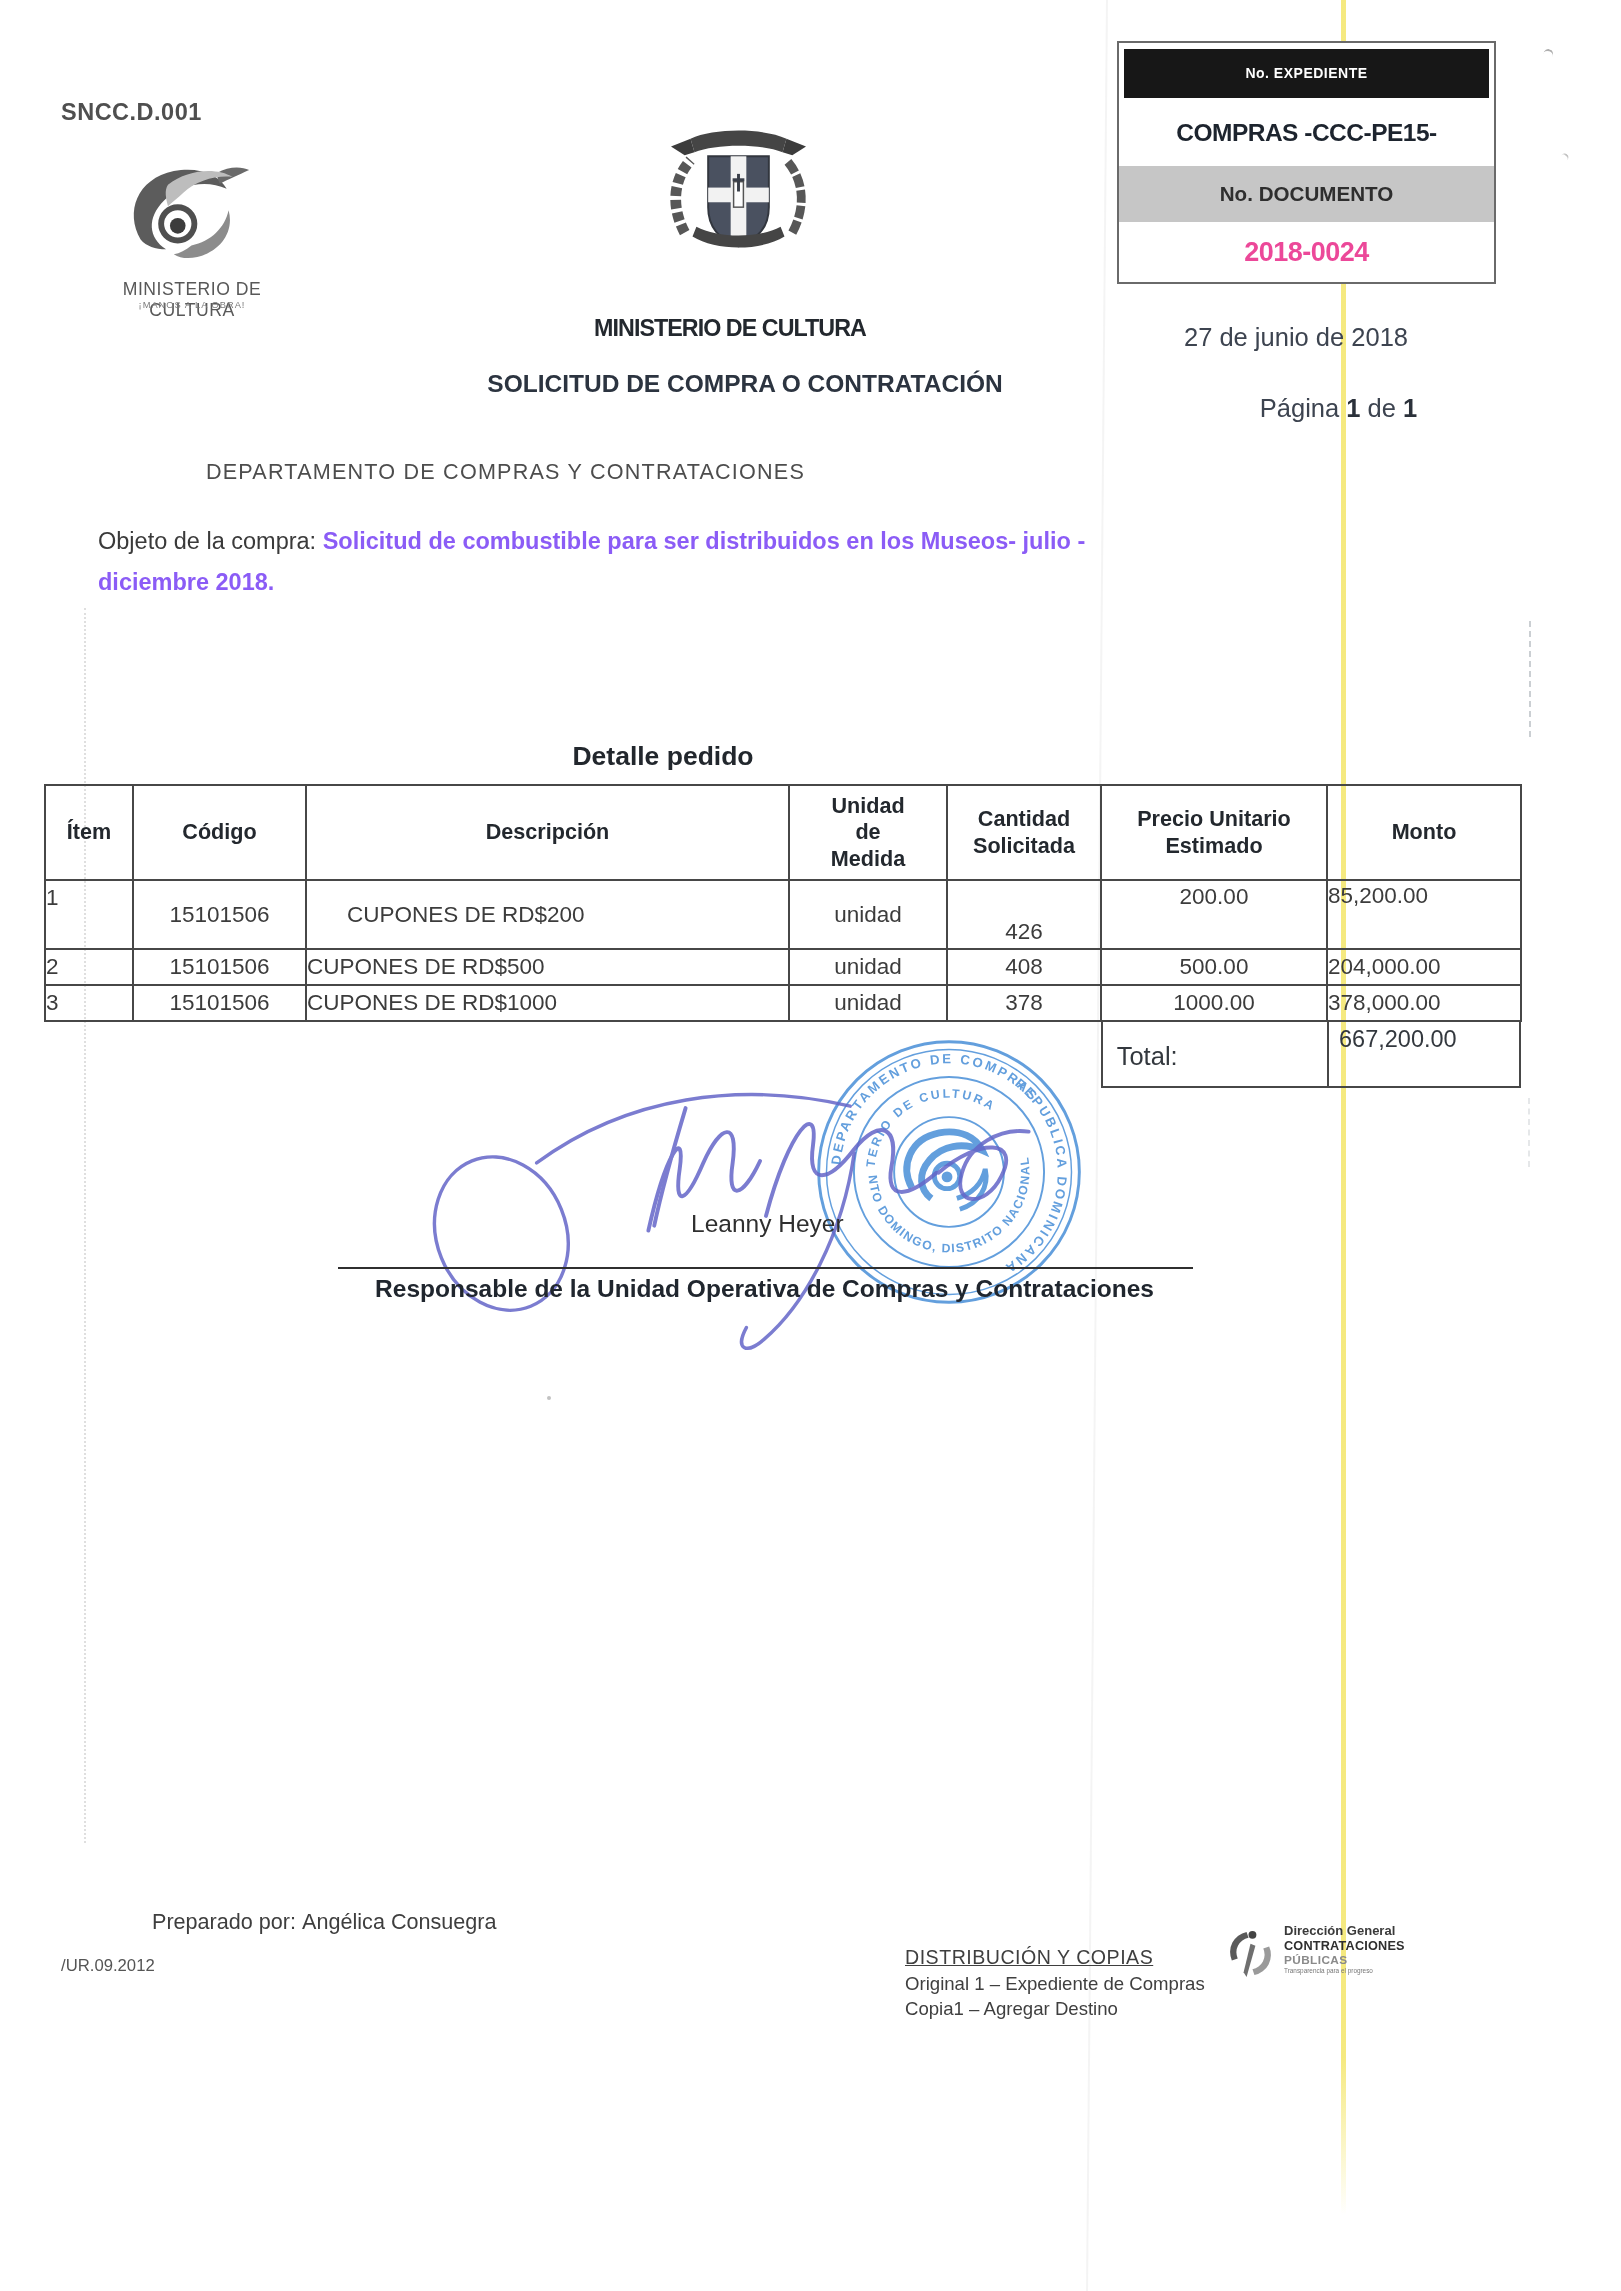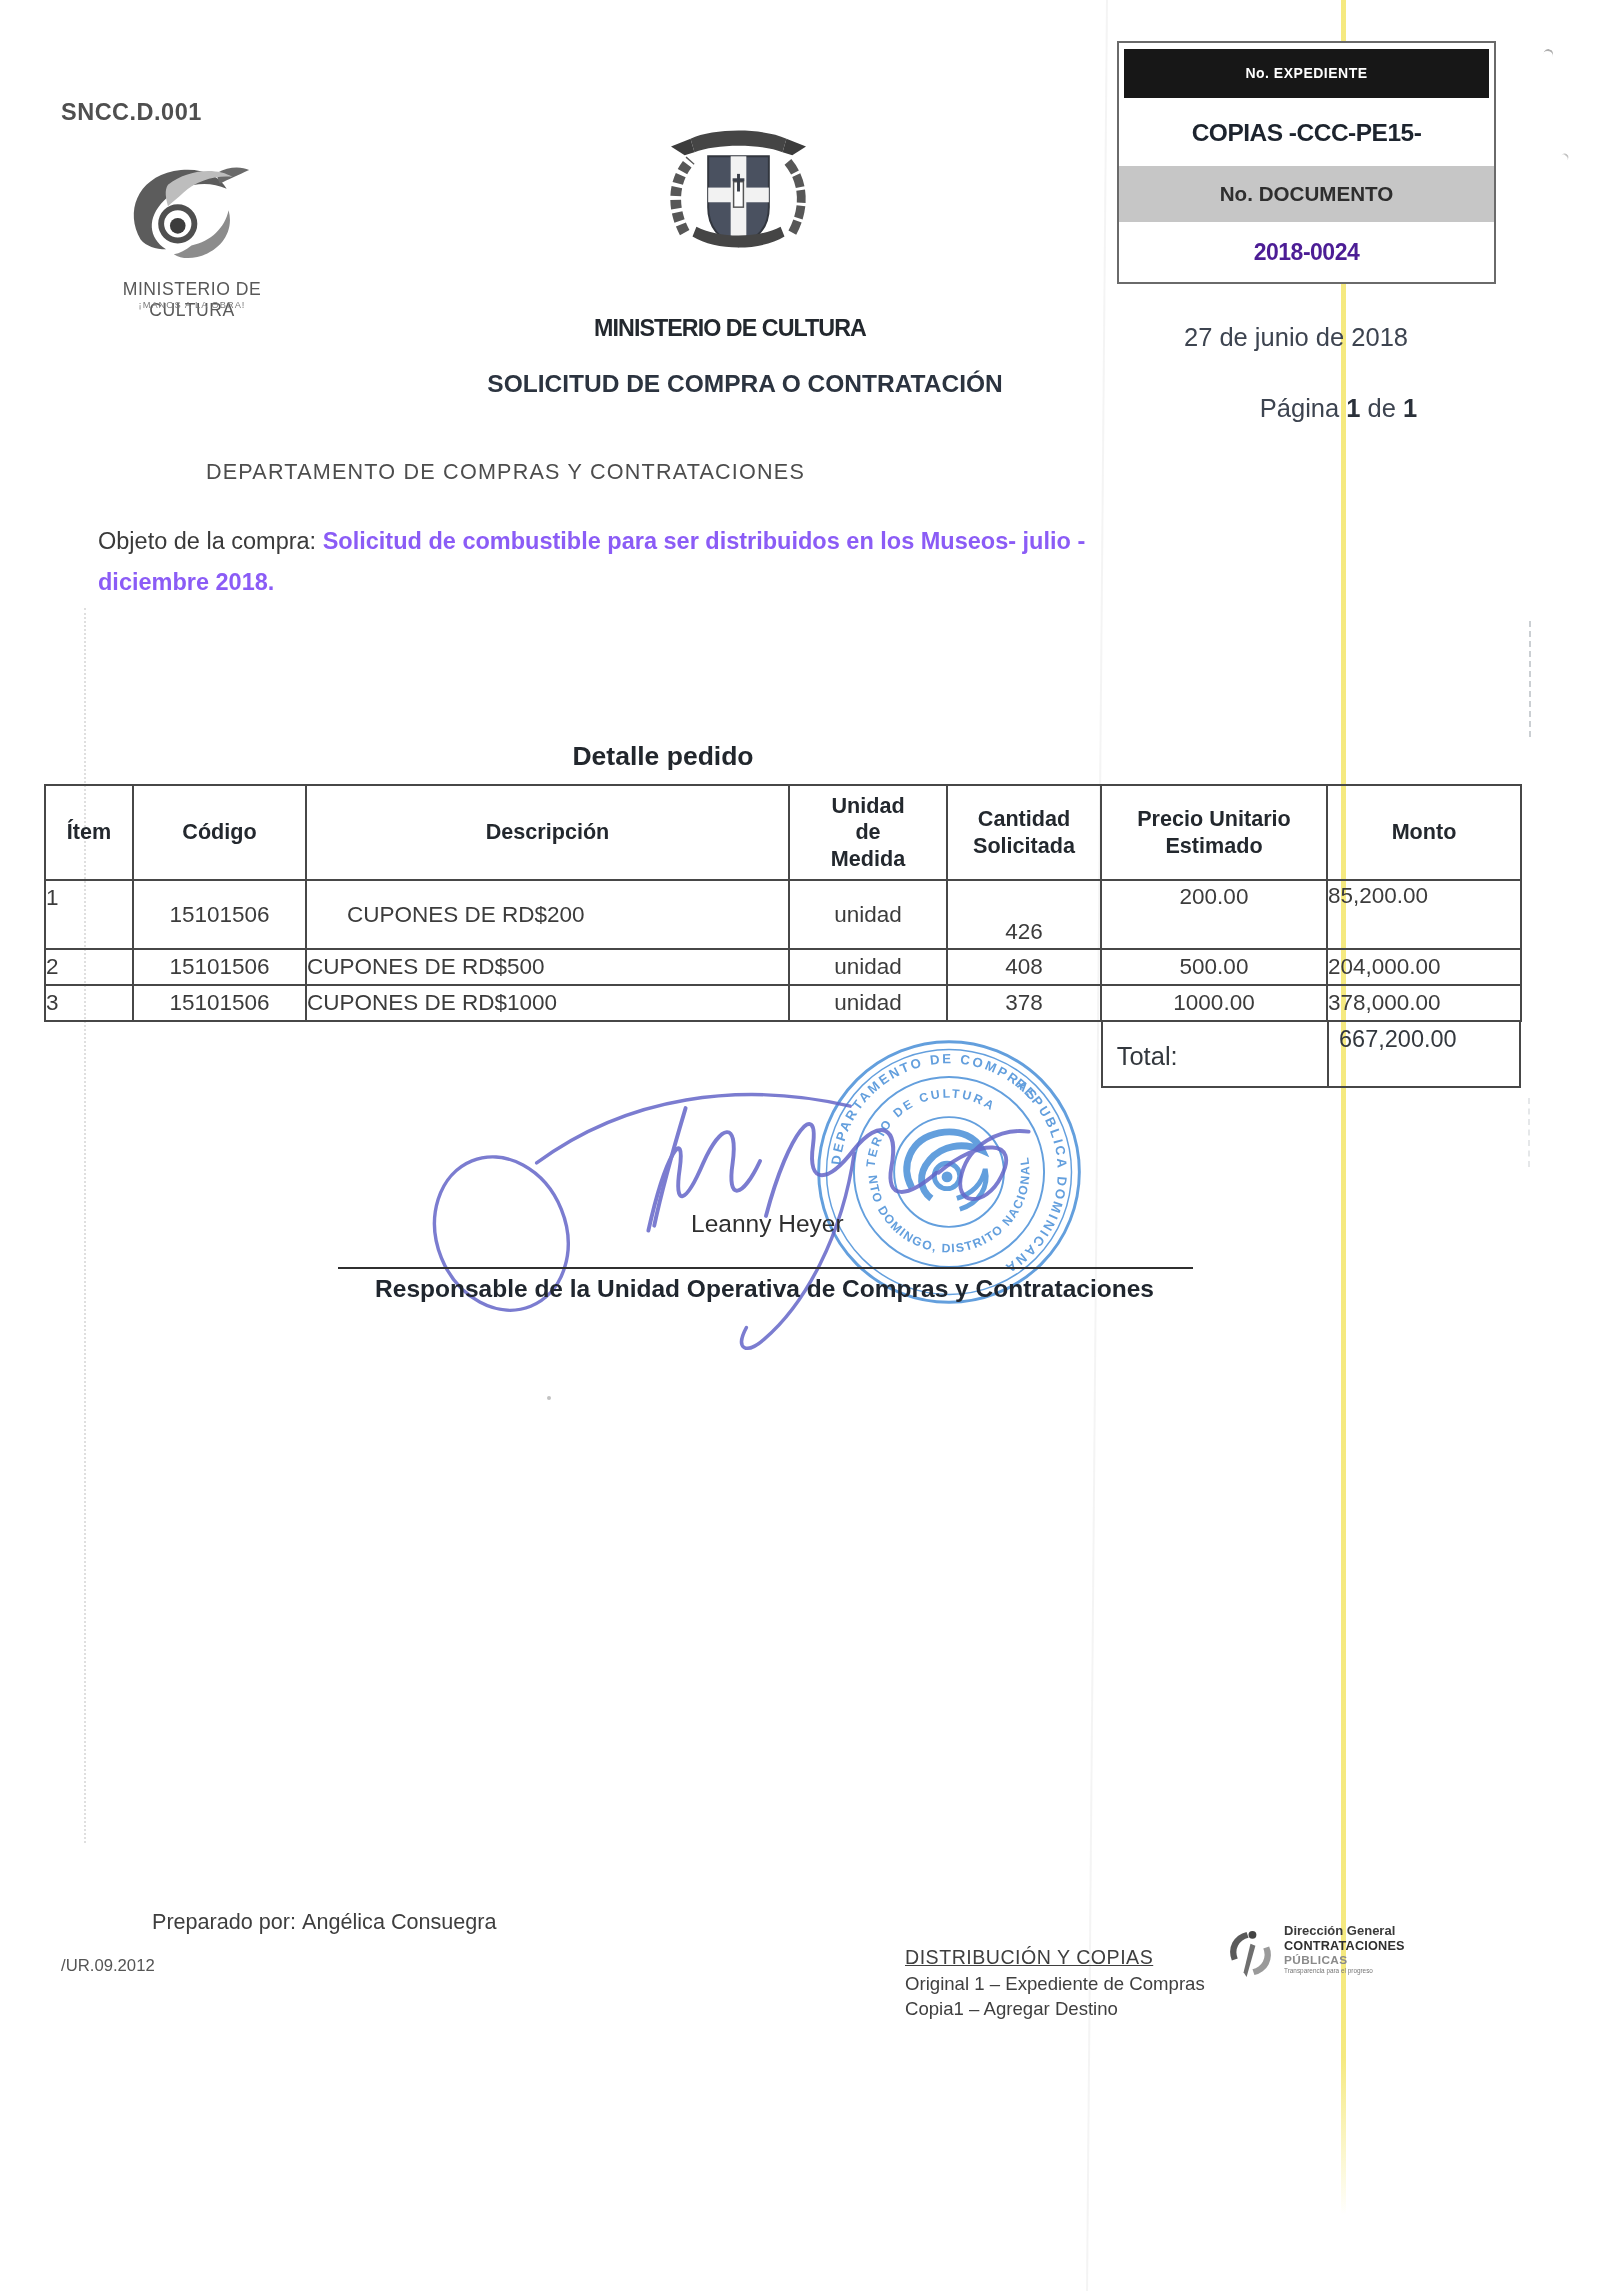--- a/index.html
+++ b/index.html
@@ -38,21 +38,21 @@
   .page-line{left:1211px;top:394px;width:255px;font-size:25.5px;color:#3d4450;}
   .page-line b{color:#2b313a;}
   
   .exp-box{left:1117px;top:41px;width:379px;height:243px;border:2px solid #6a6a6a;background:#fff;box-sizing:border-box;}
   .exp-band1{position:absolute;left:4.9px;right:4.9px;top:5.9px;height:49px;background:#171717;color:#fff;
              font-size:14px;font-weight:bold;line-height:49px;text-align:center;letter-spacing:0.5px;}
   .exp-val1{position:absolute;left:0;right:0;top:57px;height:65px;font-size:24.5px;font-weight:bold;color:#1d242e;
             line-height:65px;text-align:center;letter-spacing:-0.5px;}
   .exp-band2{position:absolute;left:0;right:0;top:123px;height:56px;background:#c6c6c6;color:#2e2e2e;
              font-size:20.6px;font-weight:bold;line-height:56px;text-align:center;}
-  .exp-val2{position:absolute;left:0;right:0;top:180px;height:59px;font-size:23px;font-weight:bold;color:#4c1d95;
+  .exp-val2{position:absolute;left:0;right:0;top:180px;height:59px;font-size:27px;font-weight:bold;color:#ec4899;
             line-height:59px;text-align:center;letter-spacing:-0.5px;}
   
   .objeto{left:98px;top:521px;width:1235px;font-size:23.5px;line-height:41px;}
   .objeto .lbl{color:#3a3a3a;}
   .objeto b{color:#8b5cf6;}
   
   .tbl-title{left:418px;top:741px;width:490px;font-size:26.5px;font-weight:bold;color:#22272d;}
   table.detalle{position:absolute;left:44px;top:784px;border-collapse:collapse;table-layout:fixed;width:1477px;
     font-size:22.5px;color:#3c3c3c;}
   table.detalle th,table.detalle td{border:2px solid #474747;padding:0;overflow:hidden;}
@@ -136,21 +136,21 @@
     </g>
     <path d="M 32,116 C 56,131 102,131 126,116 L 122,106 C 100,118 58,118 36,106 Z" fill="#454545"></path>
   </svg>
 
   <div class="abs ctr ministry-title">MINISTERIO DE CULTURA</div>
   <div class="abs ctr doc-title">SOLICITUD DE COMPRA O CONTRATACIÓN</div>
   <div class="abs ctr department">DEPARTAMENTO DE COMPRAS Y CONTRATACIONES</div>
 
   <div class="abs exp-box">
     <div class="exp-band1">No. EXPEDIENTE</div>
-    <div class="exp-val1">COPIAS -CCC-PE15-</div>
+    <div class="exp-val1">COMPRAS -CCC-PE15-</div>
     <div class="exp-band2">No. DOCUMENTO</div>
     <div class="exp-val2">2018-0024</div>
   </div>
 
   <div class="abs ctr date-line">27 de junio de 2018</div>
   <div class="abs ctr page-line"><span>Página</span>&nbsp;<b>1</b>&nbsp;<span>de</span>&nbsp;<b>1</b></div>
 
   <div class="abs objeto">
     <div><span class="lbl">Objeto de la compra:</span>&nbsp;<b>Solicitud de combustible para ser distribuidos en los Museos- julio -</b></div>
     <div><b>diciembre 2018.</b></div>

